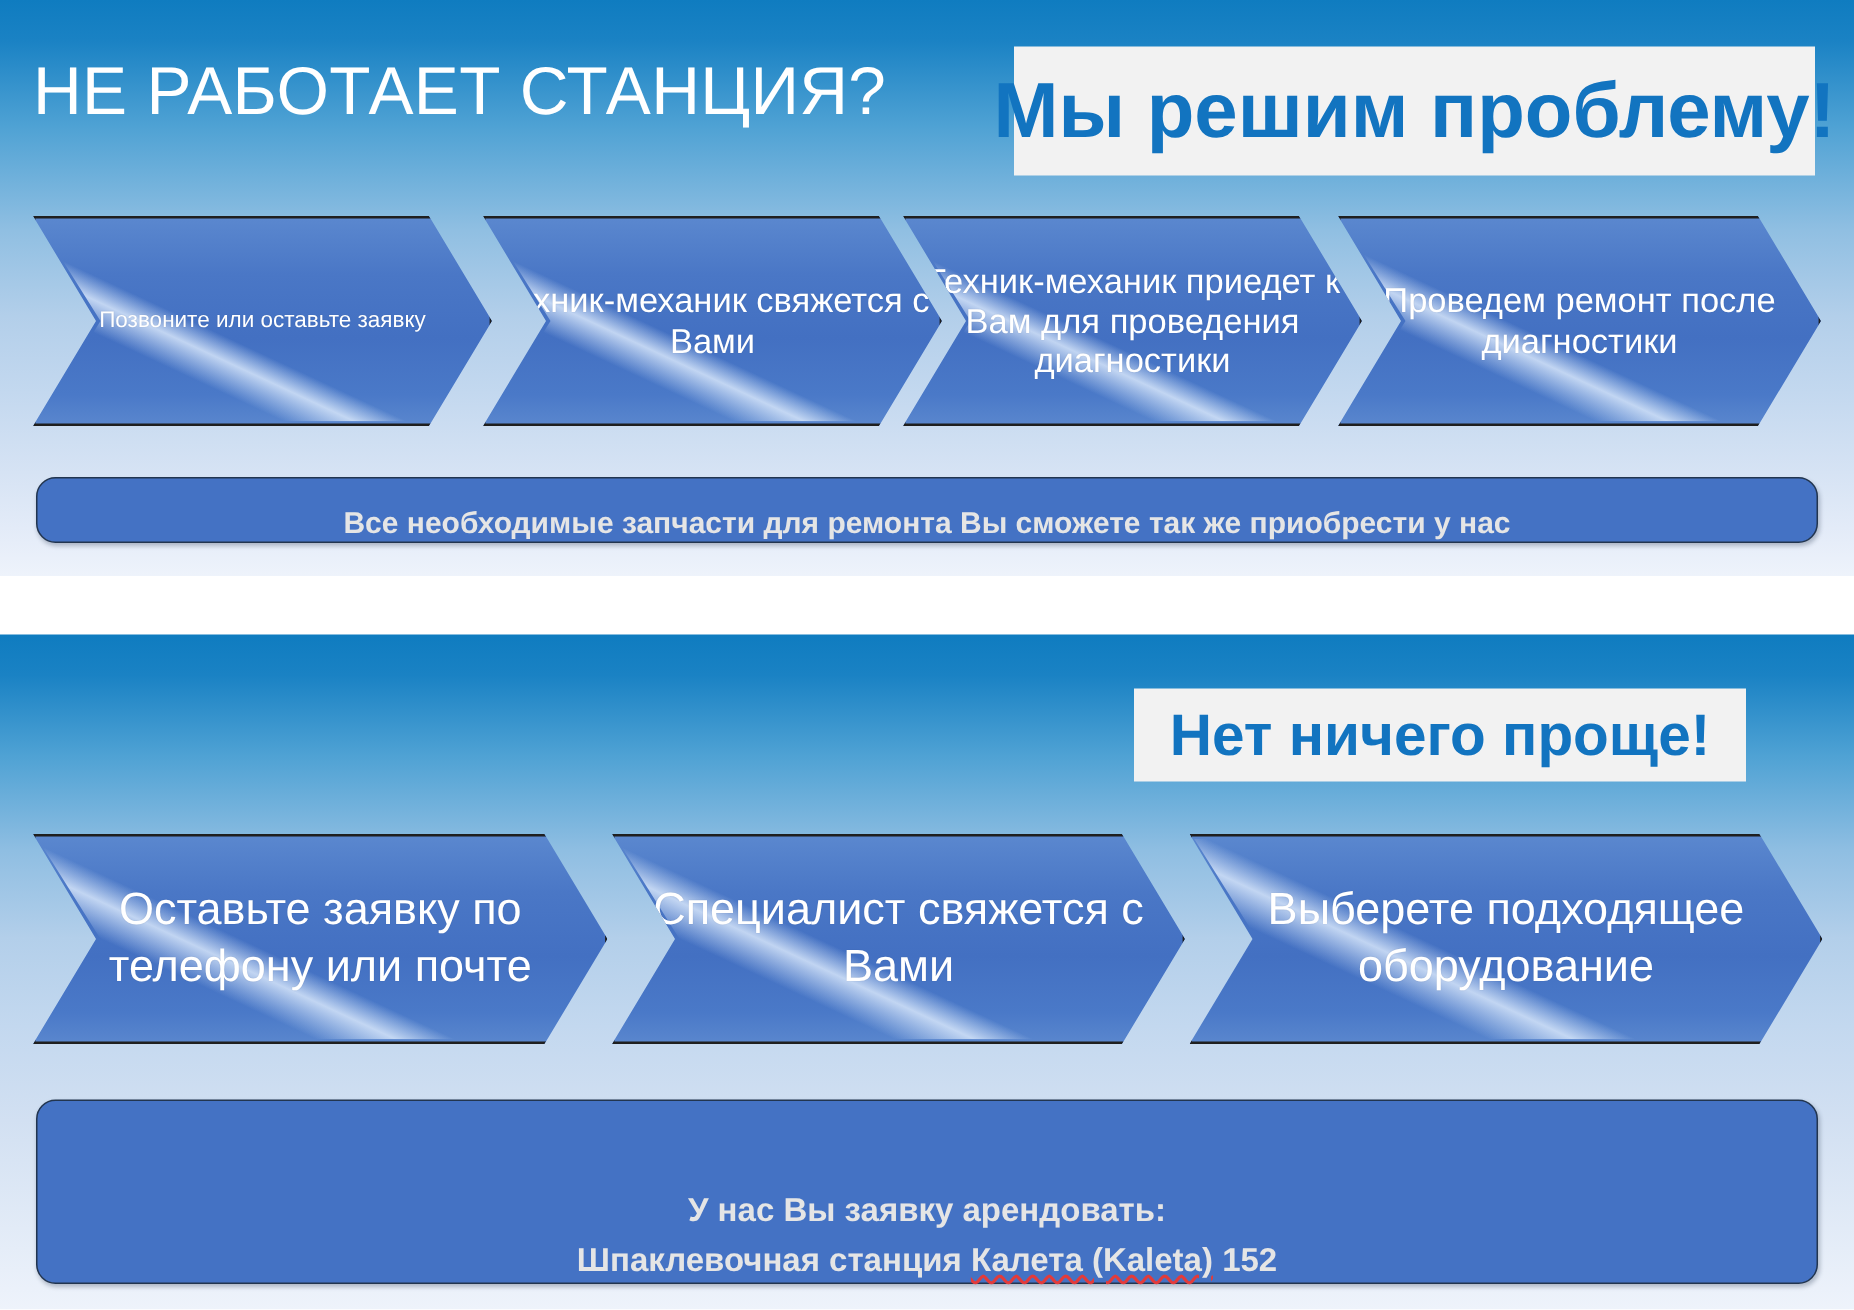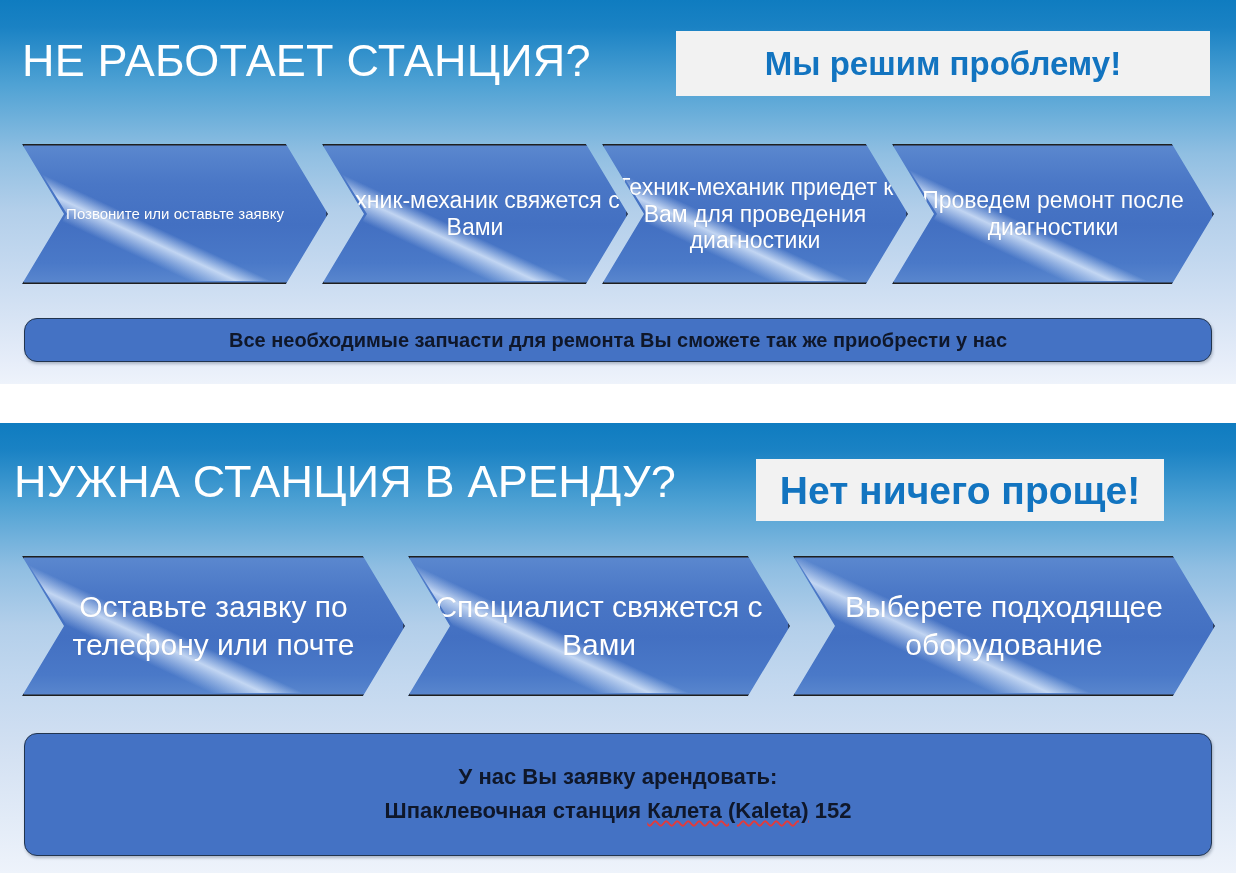--- a/index.html
+++ b/index.html
@@ -69,22 +69,22 @@
     font-weight: bold;
     white-space: nowrap;
     line-height: 1;
     display: flex;
     align-items: center;
     justify-content: center;
   }
   #callout-1 {
     position: absolute;
     left: 676px; top: 31px;
-    width: 534px; height: 65px;
-    font-size: 33px;
+    width: 534px; height: 86px;
+    font-size: 52px;
   }
   #callout-2 {
     position: absolute;
     left: 756px; top: 459px;
     width: 408px; height: 62px;
     font-size: 39px;
   }
 
   
   .chev-row { position: absolute; left: 0; width: 1236px; }
@@ -138,26 +138,26 @@
   #chev-row-1 .chev.small .chev-label { font-size: 15px; line-height: 1.5; }
   
   #chev-row-2 .chev-label { font-size: 30px; line-height: 1.28; }
 
   
   .footer-box {
     position: absolute;
     background: #4472c4;
     border: 1.4px solid #22354f;
     border-radius: 13px;
-    color: #0f172a;
+    color: #e5e5e5;
     font-weight: bold;
     display: flex;
     flex-direction: column;
     align-items: center;
-    justify-content: center;
+    justify-content: flex-end;
     text-align: center;
     box-shadow: 1px 2px 3px rgba(20,40,70,0.28);
   }
   #footer-box-1 {
     left: 24px; top: 318px;
     width: 1188px; height: 44px;
     font-size: 20px;
   }
   #footer-box-2 {
     left: 24px; top: 733px;
@@ -204,23 +204,20 @@
     </div>
 
     <div class="footer-box" id="footer-box-1">
       <span>Все необходимые запчасти для ремонта Вы сможете так же приобрести у нас</span>
     </div>
 
   </div>
 
   <div class="panel" id="panel-2">
 
-    <div class="headline-row" style="left:14px; top:36px;">
-      <div class="headline" id="headline-2">НУЖНА СТАНЦИЯ В АРЕНДУ?</div>
-    </div>
 
     <div class="callout" id="callout-2" style="top:36px;">Нет ничего проще!</div>
 
     <div class="chev-row" id="chev-row-2" style="top:133px;">
       <div class="chev" style="left:22px; width:383px;">
         <span class="chev-label">Оставьте заявку по телефону или почте</span>
       </div>
       <div class="chev" style="left:793px; width:422px;">
         <span class="chev-label">Выберете подходящее оборудование</span>
       </div>

